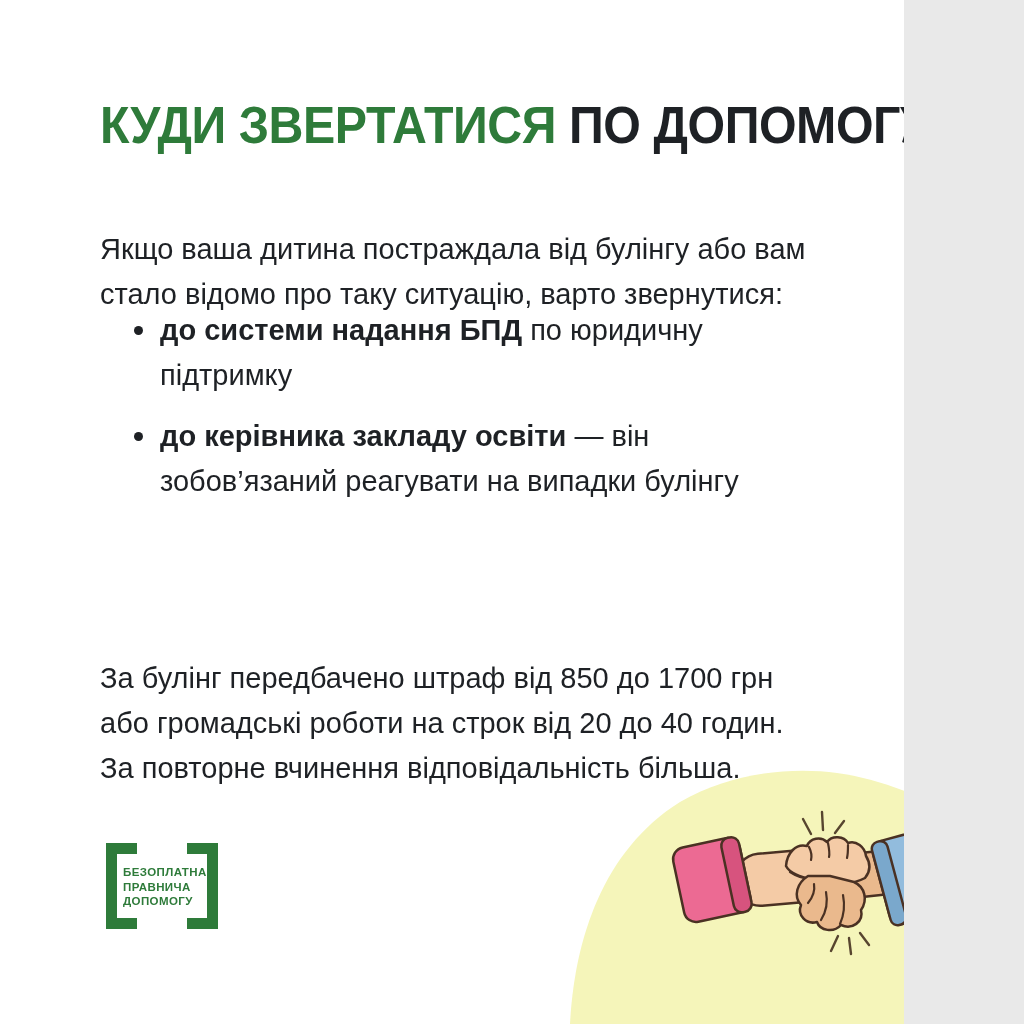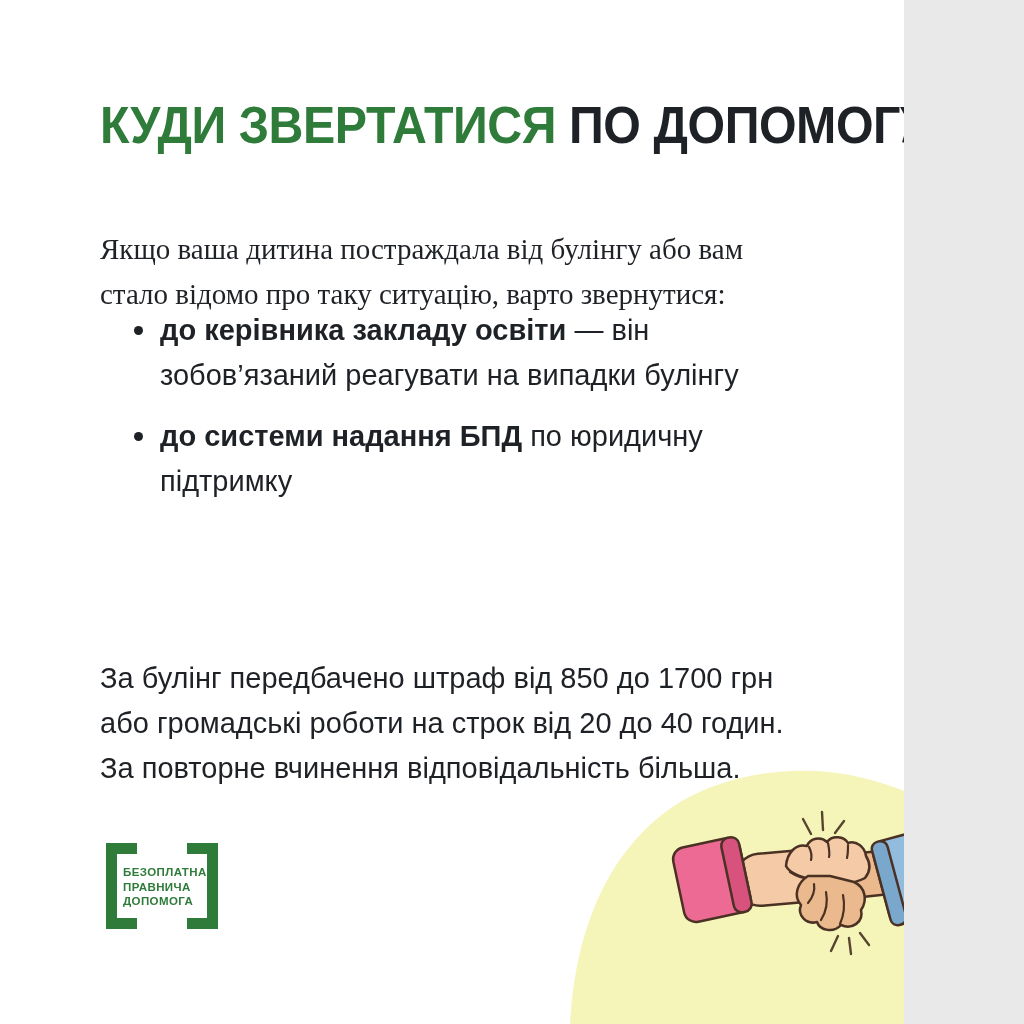--- a/index.html
+++ b/index.html
@@ -36,21 +36,20 @@
     font-size: 29px;
     line-height: 45px;
     color: var(--text, #1f1f1f);
     white-space: pre-line;
   }
   .intro {
     position: absolute;
     left: 100px;
     top: 198px;
     width: 845px;
-    font-family: Liberation Serif, serif;
   }
   .closing {
     position: absolute;
     left: 100px;
     top: 627px;
     width: 845px;
   }
 
   
   .bullets {
@@ -127,42 +126,42 @@
 <div class="card">
 
   <h1 class="title"><span class="hl">КУДИ ЗВЕРТАТИСЯ</span><span> ПО ДОПОМОГУ</span></h1>
 
   <p class="bodytext intro">Якщо ваша дитина постраждала від булінгу або вам
 стало відомо про таку ситуацію, варто звернутися:</p>
 
   <ul class="bullets">
     <li class="bullet-item">
       <span class="bullet-dot"></span>
-      <span class="bullet-text bodytext"><b>до керівника закладу освіти</b><span> — він
-зобов’язаний реагувати на випадки булінгу</span></span>
+      <span class="bullet-text bodytext"><b>до системи надання БПД</b><span> по юридичну
+підтримку</span></span>
     </li>
     <li class="bullet-item">
       <span class="bullet-dot"></span>
-      <span class="bullet-text bodytext"><b>до системи надання БПД</b><span> по юридичну
-підтримку</span></span>
+      <span class="bullet-text bodytext"><b>до керівника закладу освіти</b><span> — він
+зобов’язаний реагувати на випадки булінгу</span></span>
     </li>
   </ul>
 
   <p class="bodytext closing">За булінг передбачено штраф від 850 до 1700 грн
 або громадські роботи на строк від 20 до 40 годин.
 За повторне вчинення відповідальність більша.</p>
 
   <div class="logo">
     <svg class="logo-brackets" width="112" height="86" viewBox="0 0 112 86" aria-hidden="true">
       <path d="M0 0 H31 V11 H11 V75 H31 V86 H0 Z"></path>
       <path d="M112 0 H81 V11 H101 V75 H81 V86 H112 Z"></path>
     </svg>
     <div class="logo-text">БЕЗОПЛАТНА
 ПРАВНИЧА
-ДОПОМОГА</div>
+ДОПОМОГУ</div>
   </div>
 
   <svg class="illustration" width="484" height="284" viewBox="0 0 484 284" aria-hidden="true">
 
     <path class="blob" d="M 30 284 C 34 205 60 112 140 62 C 192 32 252 27 297 33 C 362 42 432 78 484 122 L 484 284 Z"></path>
 
     <g>
 
       <g transform="rotate(-5 240 138)">
         <rect class="skin-l outlined" x="196" y="112" width="94" height="52" rx="24"></rect>

